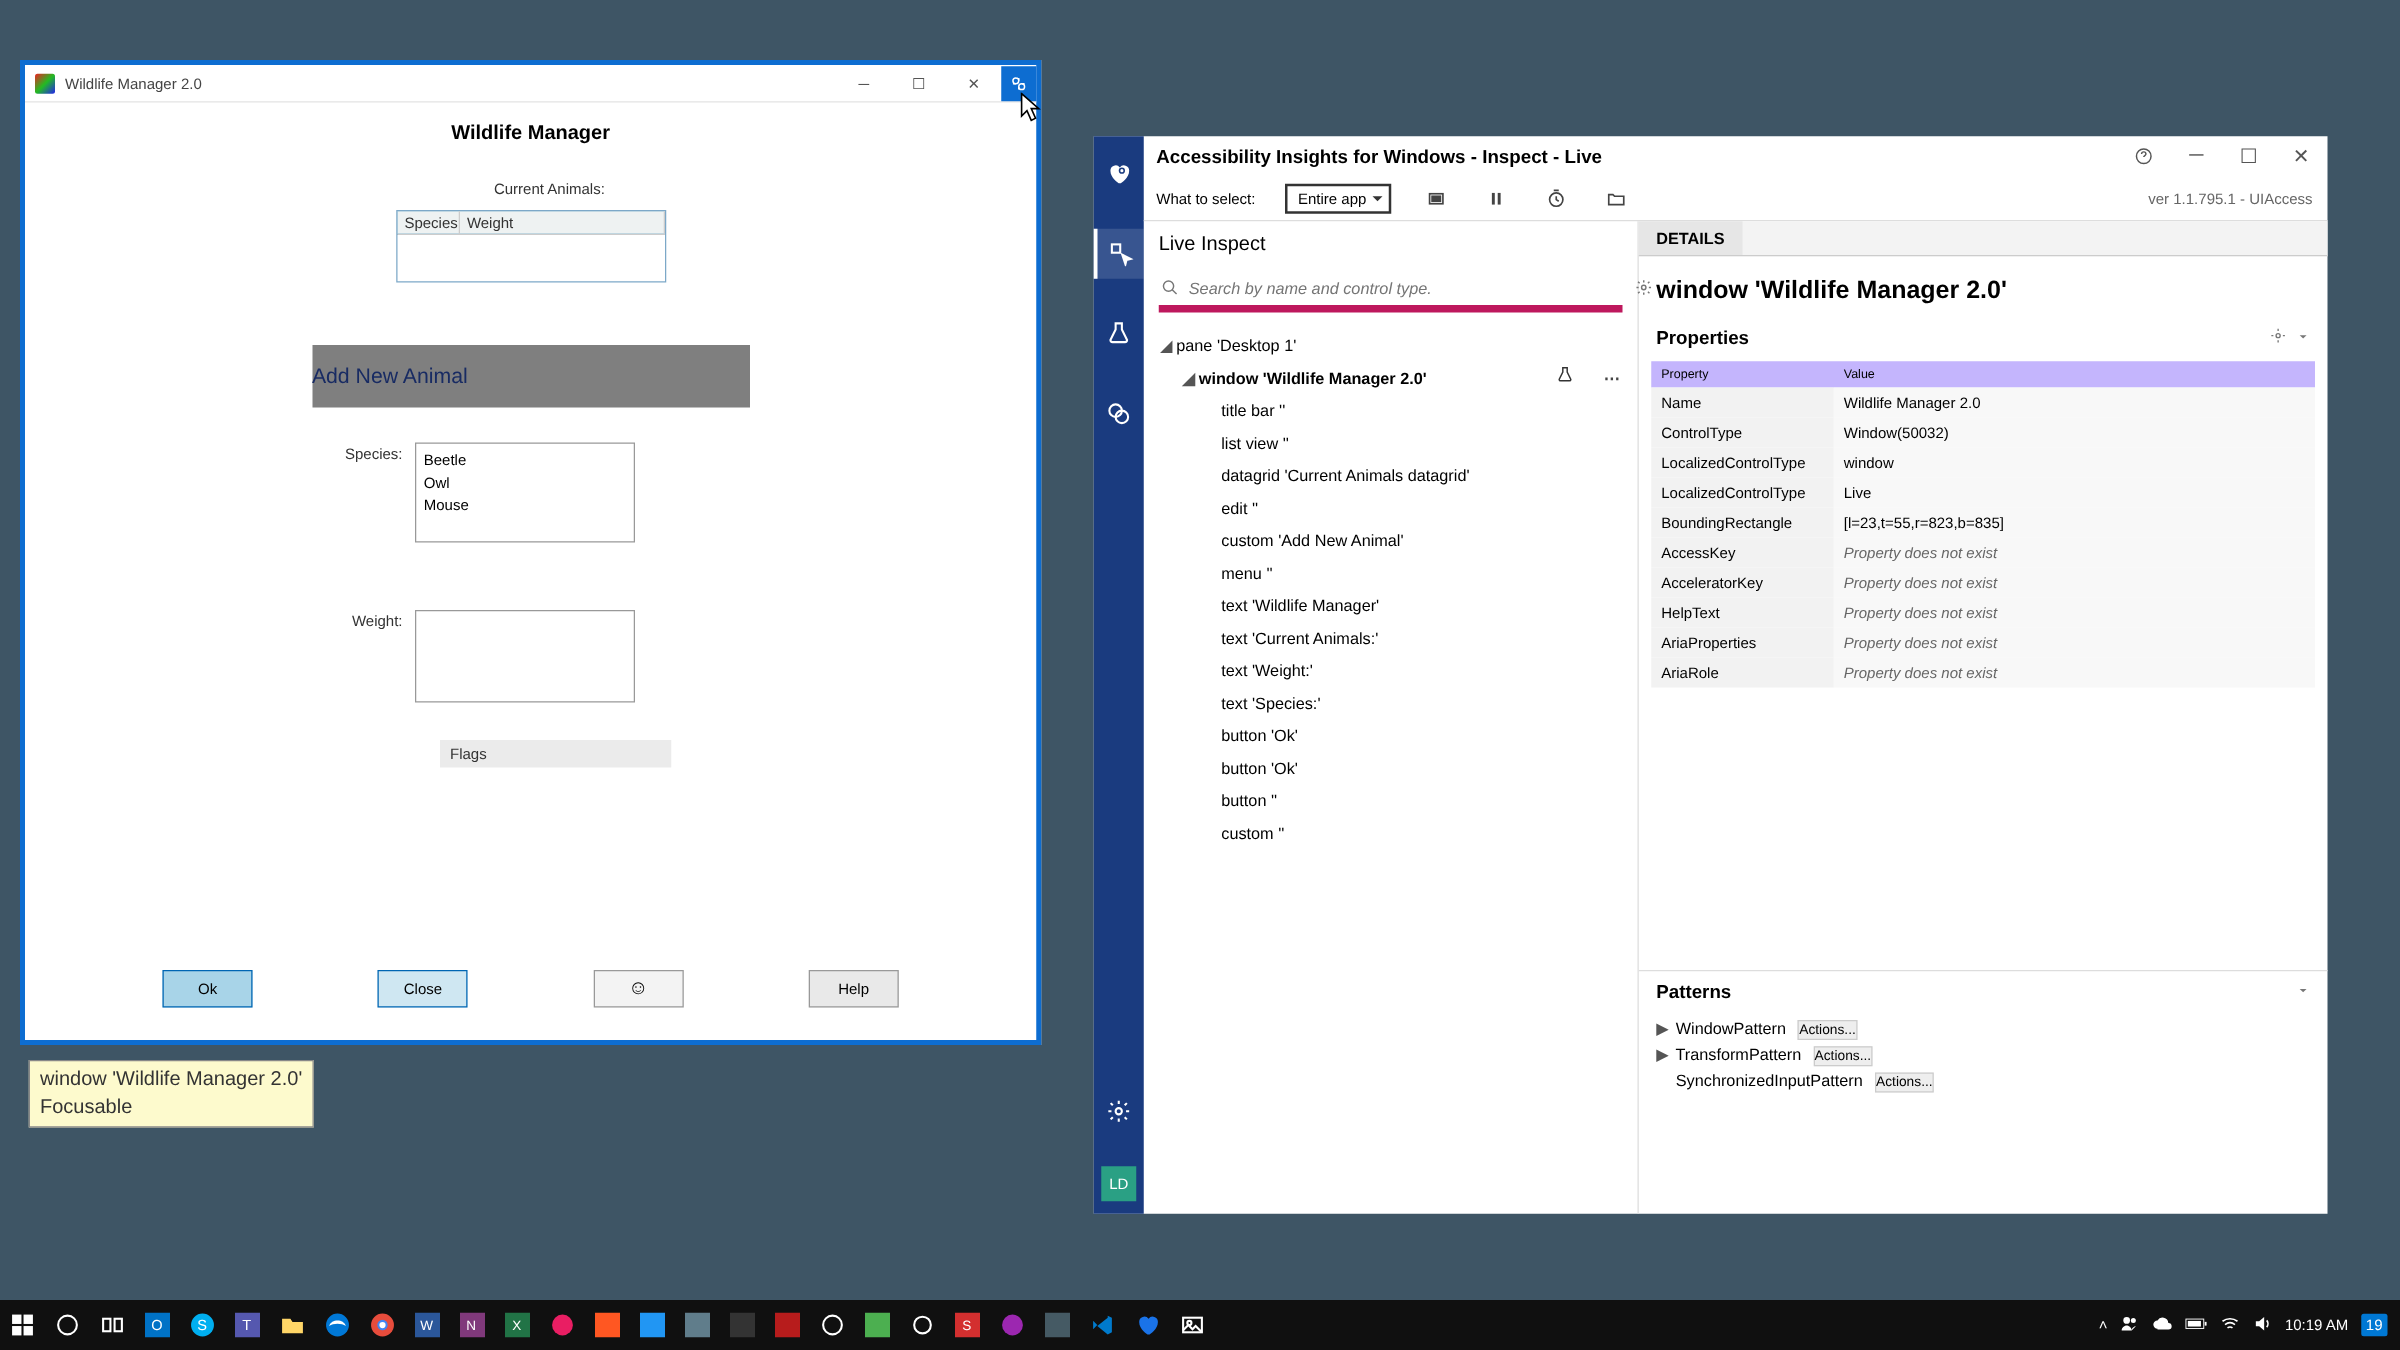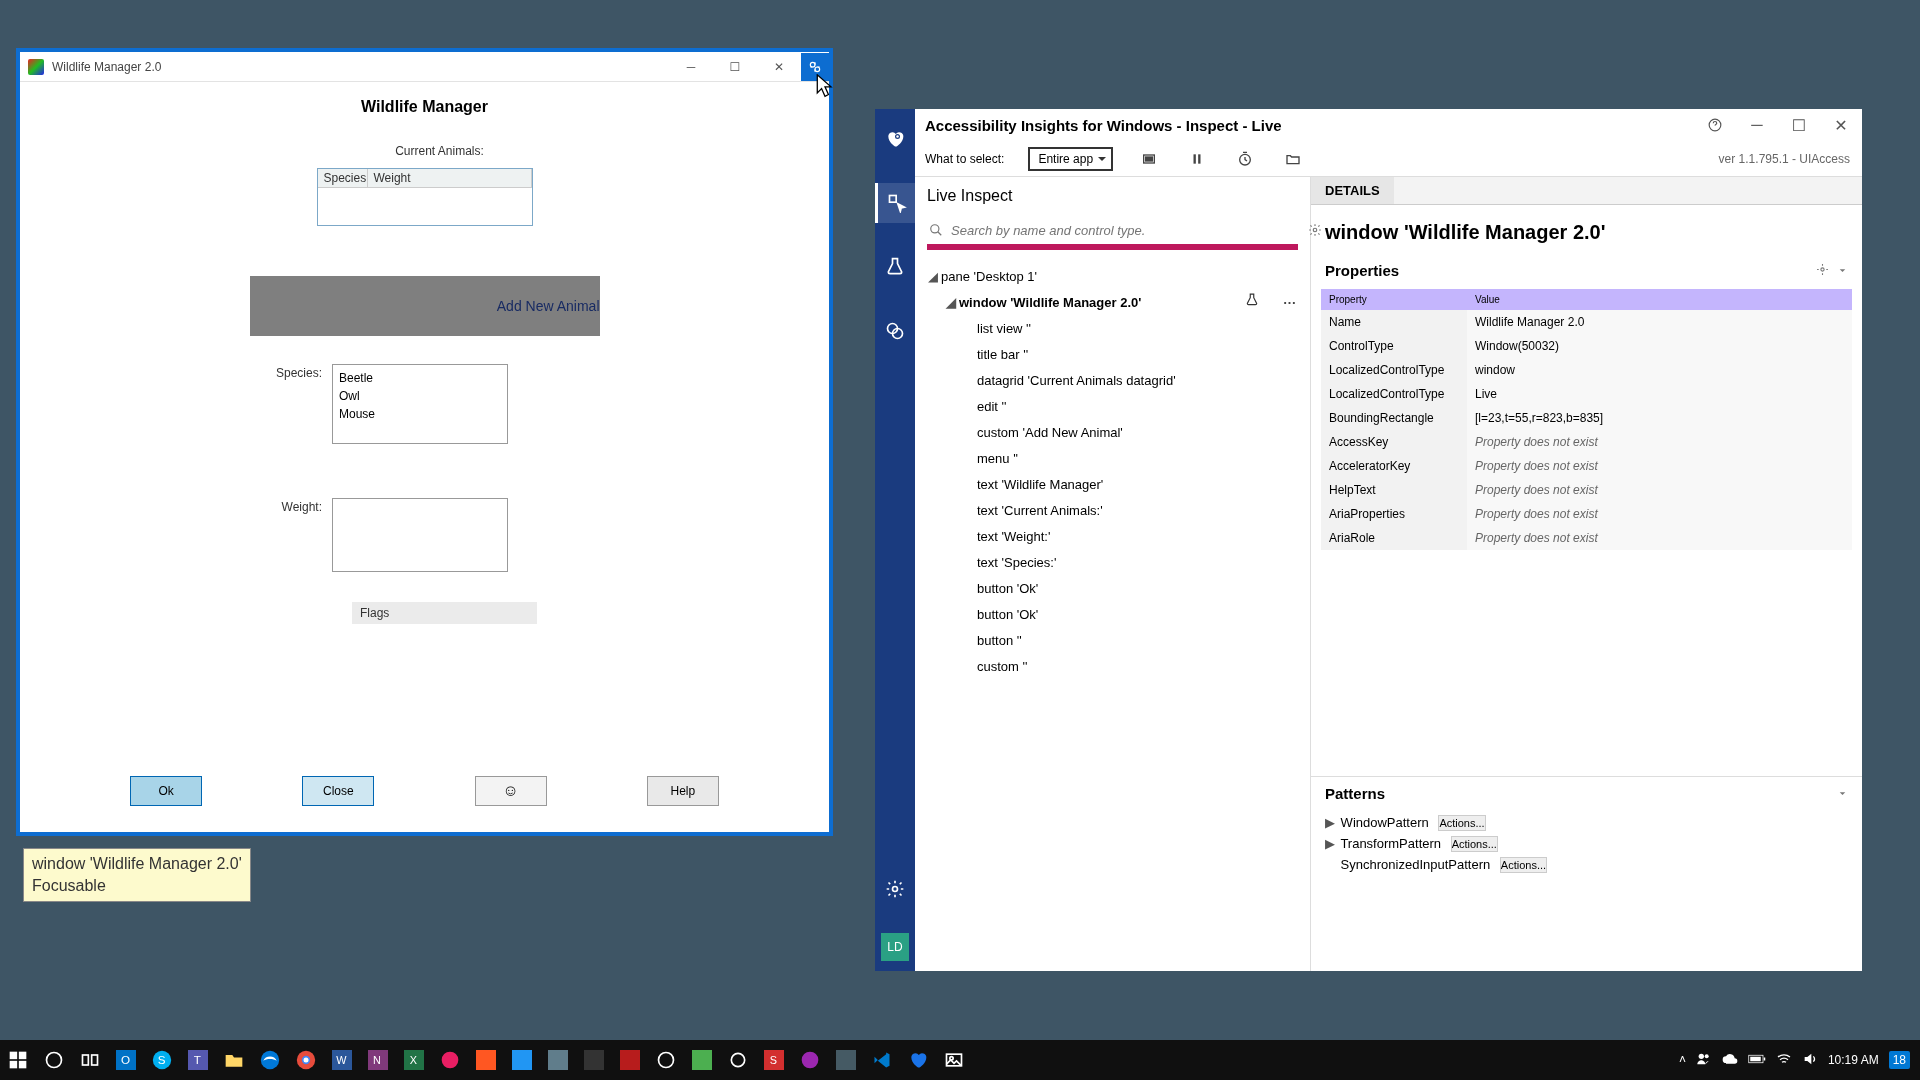--- a/index.html
+++ b/index.html
@@ -14,21 +14,21 @@
   .wm-controls div { width: 44px; height: 28px; display: flex; align-items: center; justify-content: center; font-size: 12px; color: #555; cursor: pointer; }
   .wm-controls .inspect { background: #0d6dd1; color: #fff; width: 28px; }
   .wm-body { padding: 10px 10px; }
   .wm-heading { text-align: center; font-weight: 600; font-size: 16px; margin-top: 6px; margin-bottom: 28px; }
   .wm-label-ca { text-align: center; font-size: 12px; color: #333; margin-bottom: 10px; margin-left: 30px; }
   .wm-grid { margin: 0 auto; width: 216px; height: 58px; border: 1px solid #7ca8c8; background: #fff; }
   .wm-grid-head { display: flex; background: #0369a1; border-bottom: 1px solid #ccc; }
   .wm-grid-head div { font-size: 12px; padding: 2px 6px; border-right: 1px solid #ccc; background: #eef2f2; color: #333; }
   .wm-grid-head div:first-child { width: 50px; }
   .wm-grid-head div:last-child { flex: 1; }
-  .wm-add-btn { display: block; margin: 50px auto 0; width: 350px; height: 60px; background: #7f7f7f; color: #182b63; font-size: 14px; border: none; text-align: right; line-height: 50px; cursor: pointer; }
+  .wm-add-btn { display: block; margin: 50px auto 0; width: 350px; height: 50px; background: #7f7f7f; color: #182b63; font-size: 17px; border: none; text-align: left; line-height: 50px; cursor: pointer; }
   .wm-row { display: flex; align-items: flex-start; margin-top: 28px; }
   .wm-row label { width: 302px; text-align: right; font-size: 12px; color: #333; padding-right: 10px; padding-top: 2px; }
   .wm-species-list { width: 176px; height: 80px; border: 1px solid #999; background: #fff; font-size: 12px; padding: 4px 6px; }
   .wm-species-list div { line-height: 18px; }
   .wm-weight-input { width: 176px; height: 74px; border: 1px solid #999; background: #fff; }
   .wm-flags { width: 185px; margin-left: 322px; margin-top: 30px; background: #ebebeb; padding: 4px 8px; font-size: 12px; color: #333; }
   .wm-footer { position: absolute; bottom: 26px; left: 0; right: 0; display: flex; justify-content: space-around; padding: 0 60px; }
   .wm-btn { width: 72px; height: 30px; border: 1px solid #0066b3; font-size: 12px; cursor: pointer; display: flex; align-items: center; justify-content: center; }
   .wm-btn.ok { background: #a8d4e8; }
   .wm-btn.close { background: #cfe7f2; }
@@ -260,25 +260,25 @@
             <div class="tree-row sel" style="padding-left: 26px;">
               <span class="tw">◢</span>
               <span>window 'Wildlife Manager 2.0'</span>
               <span class="beaker"><svg width="14" height="14" viewBox="0 0 24 24" fill="none" stroke="#333" stroke-width="2">
                   <path d="M9 2v6l-5 10a2 2 0 002 2h12a2 2 0 002-2l-5-10V2M8 2h8"></path>
                 </svg></span>
               <span class="dots">⋯</span>
             </div>
             <div class="tree-row" style="padding-left: 44px;">
               <span class="tw"></span>
+              <span>title bar ''</span>
+            </div>
+            <div class="tree-row" style="padding-left: 44px;">
+              <span class="tw"></span>
               <span>list view ''</span>
-            </div>
-            <div class="tree-row" style="padding-left: 44px;">
-              <span class="tw"></span>
-              <span>title bar ''</span>
             </div>
             <div class="tree-row" style="padding-left: 44px;">
               <span class="tw"></span>
               <span>datagrid 'Current Animals datagrid'</span>
             </div>
             <div class="tree-row" style="padding-left: 44px;">
               <span class="tw"></span>
               <span>edit ''</span>
             </div>
             <div class="tree-row" style="padding-left: 44px;">
@@ -576,15 +576,15 @@
     <span><svg width="16" height="16" viewBox="0 0 24 24" fill="none" stroke="#fff" stroke-width="2">
           <path d="M3 9a15 15 0 0118 0M6 13a10 10 0 0112 0M9 17a5 5 0 016 0M12 20h0"></path>
         </svg></span>
     <span><svg width="16" height="16" viewBox="0 0 24 24" fill="#fff">
           <path d="M4 9v6h4l6 5V4l-6 5H4z"></path>
           <path d="M17 8a6 6 0 010 8" stroke="#fff" fill="none" stroke-width="2"></path>
         </svg></span>
     <div class="time">
       <div>10:19 AM</div>
     </div>
-    <span style="background:#0078d4;padding:2px 4px;border-radius:2px;"><span>18</span></span>
+    <span style="background:#0078d4;padding:2px 4px;border-radius:2px;"><span>19</span></span>
   </div>
 </div>
 
 </body></html>

